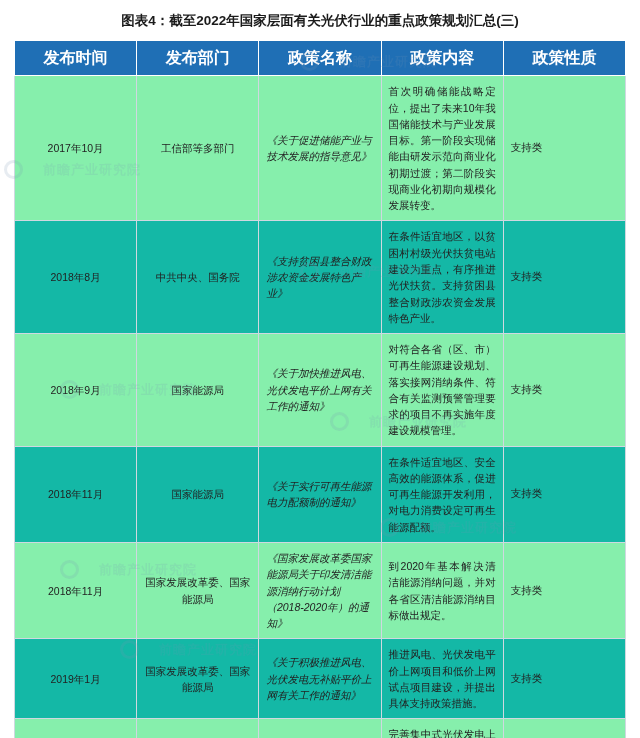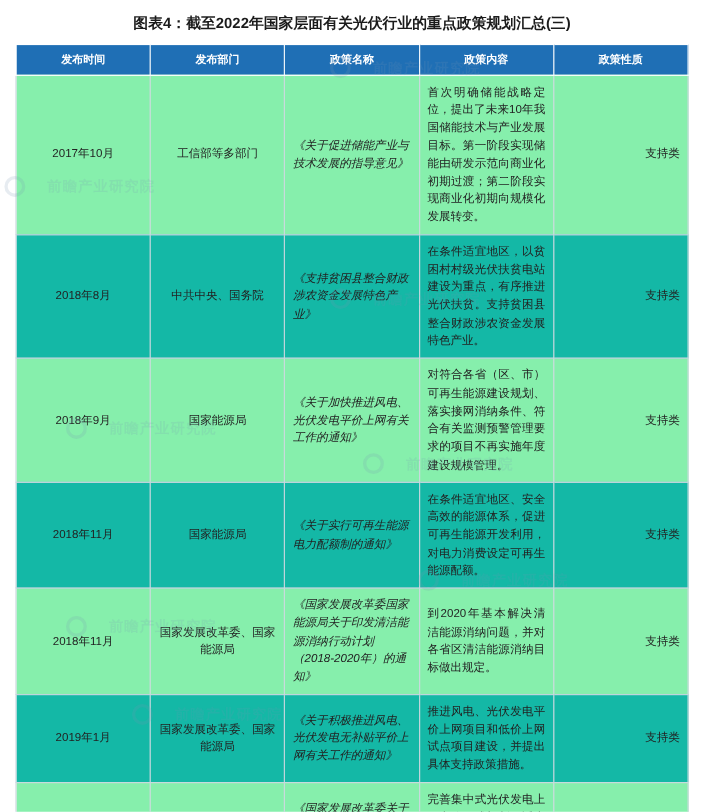--- a/index.html
+++ b/index.html
@@ -34,21 +34,21 @@
   table.policy {
     width: 612px;
     border-collapse: collapse;
     table-layout: fixed;
     font-size: 10.5px;
   }
   table.policy th {
     background: #1f6fb5;
     color: #ffffff;
     font-weight: bold;
-    font-size: 10px;
+    font-size: 16px;
     border: 1px solid #ffffff;
     padding: 7px 2px;
     text-align: center;
     line-height: 1.3;
   }
   table.policy td {
     border: 1px solid #cfd8e0;
     padding: 7px 7px;
     vertical-align: middle;
     line-height: 1.55;
@@ -70,22 +70,23 @@
   td.c-name {
     text-align: left;
     width: 104px;
     font-style: italic;
   }
   td.c-content {
     text-align: justify;
     text-justify: inter-ideograph;
   }
   td.c-type {
-    text-align: right;
+    text-align: left;
     width: 62px;
+    font-family: Liberation Serif, serif;
   }
   .footer {
     position: absolute;
     left: 14px;
     right: 14px;
     bottom: 8px;
     border-top: 1px solid #d9d9d9;
     padding-top: 7px;
     display: flex;
     justify-content: space-between;

